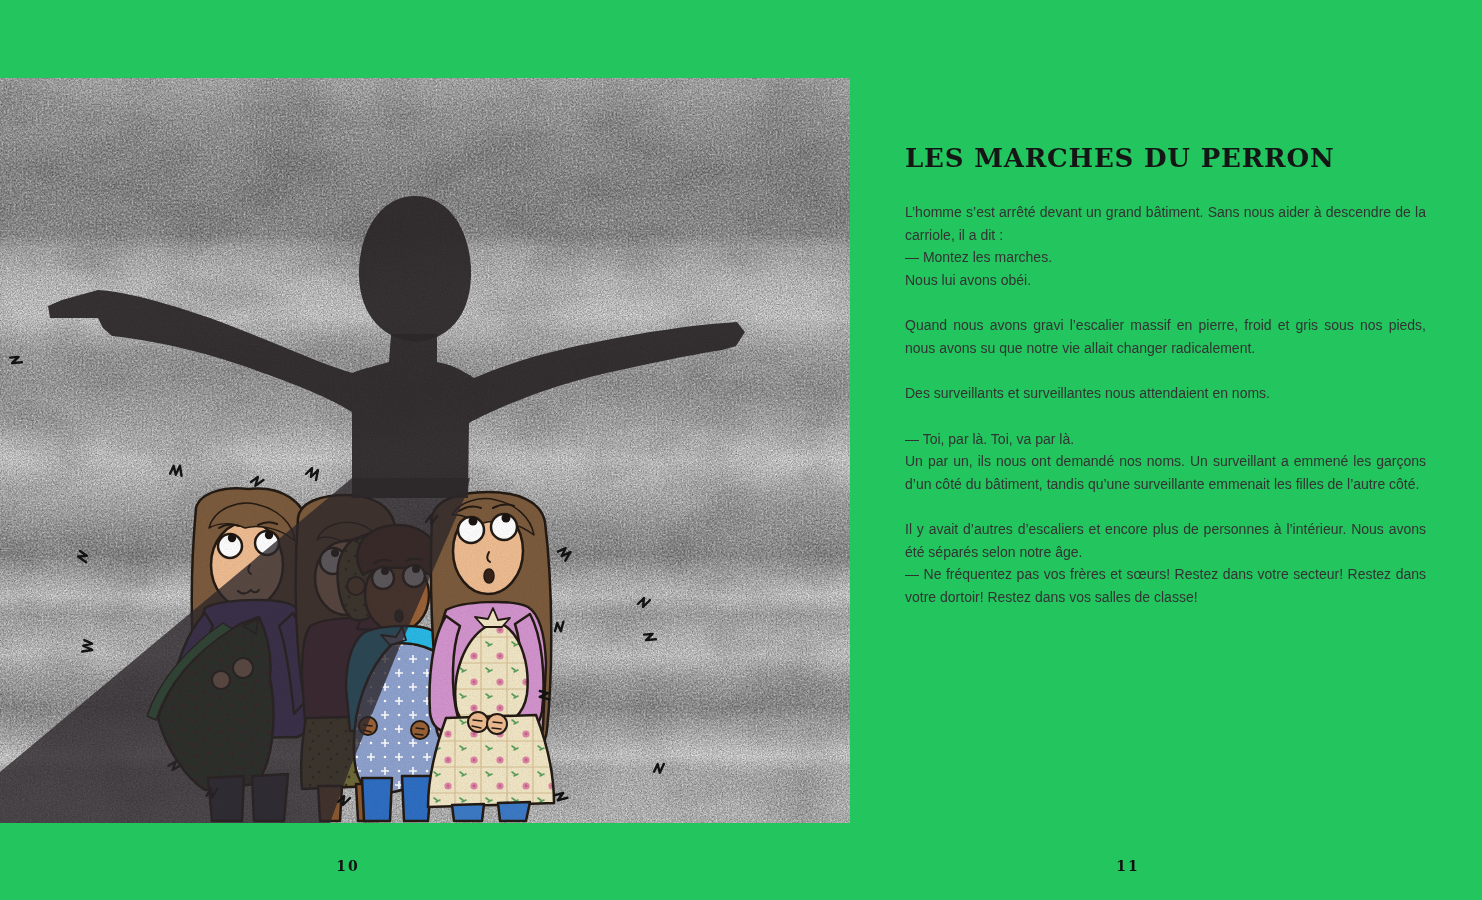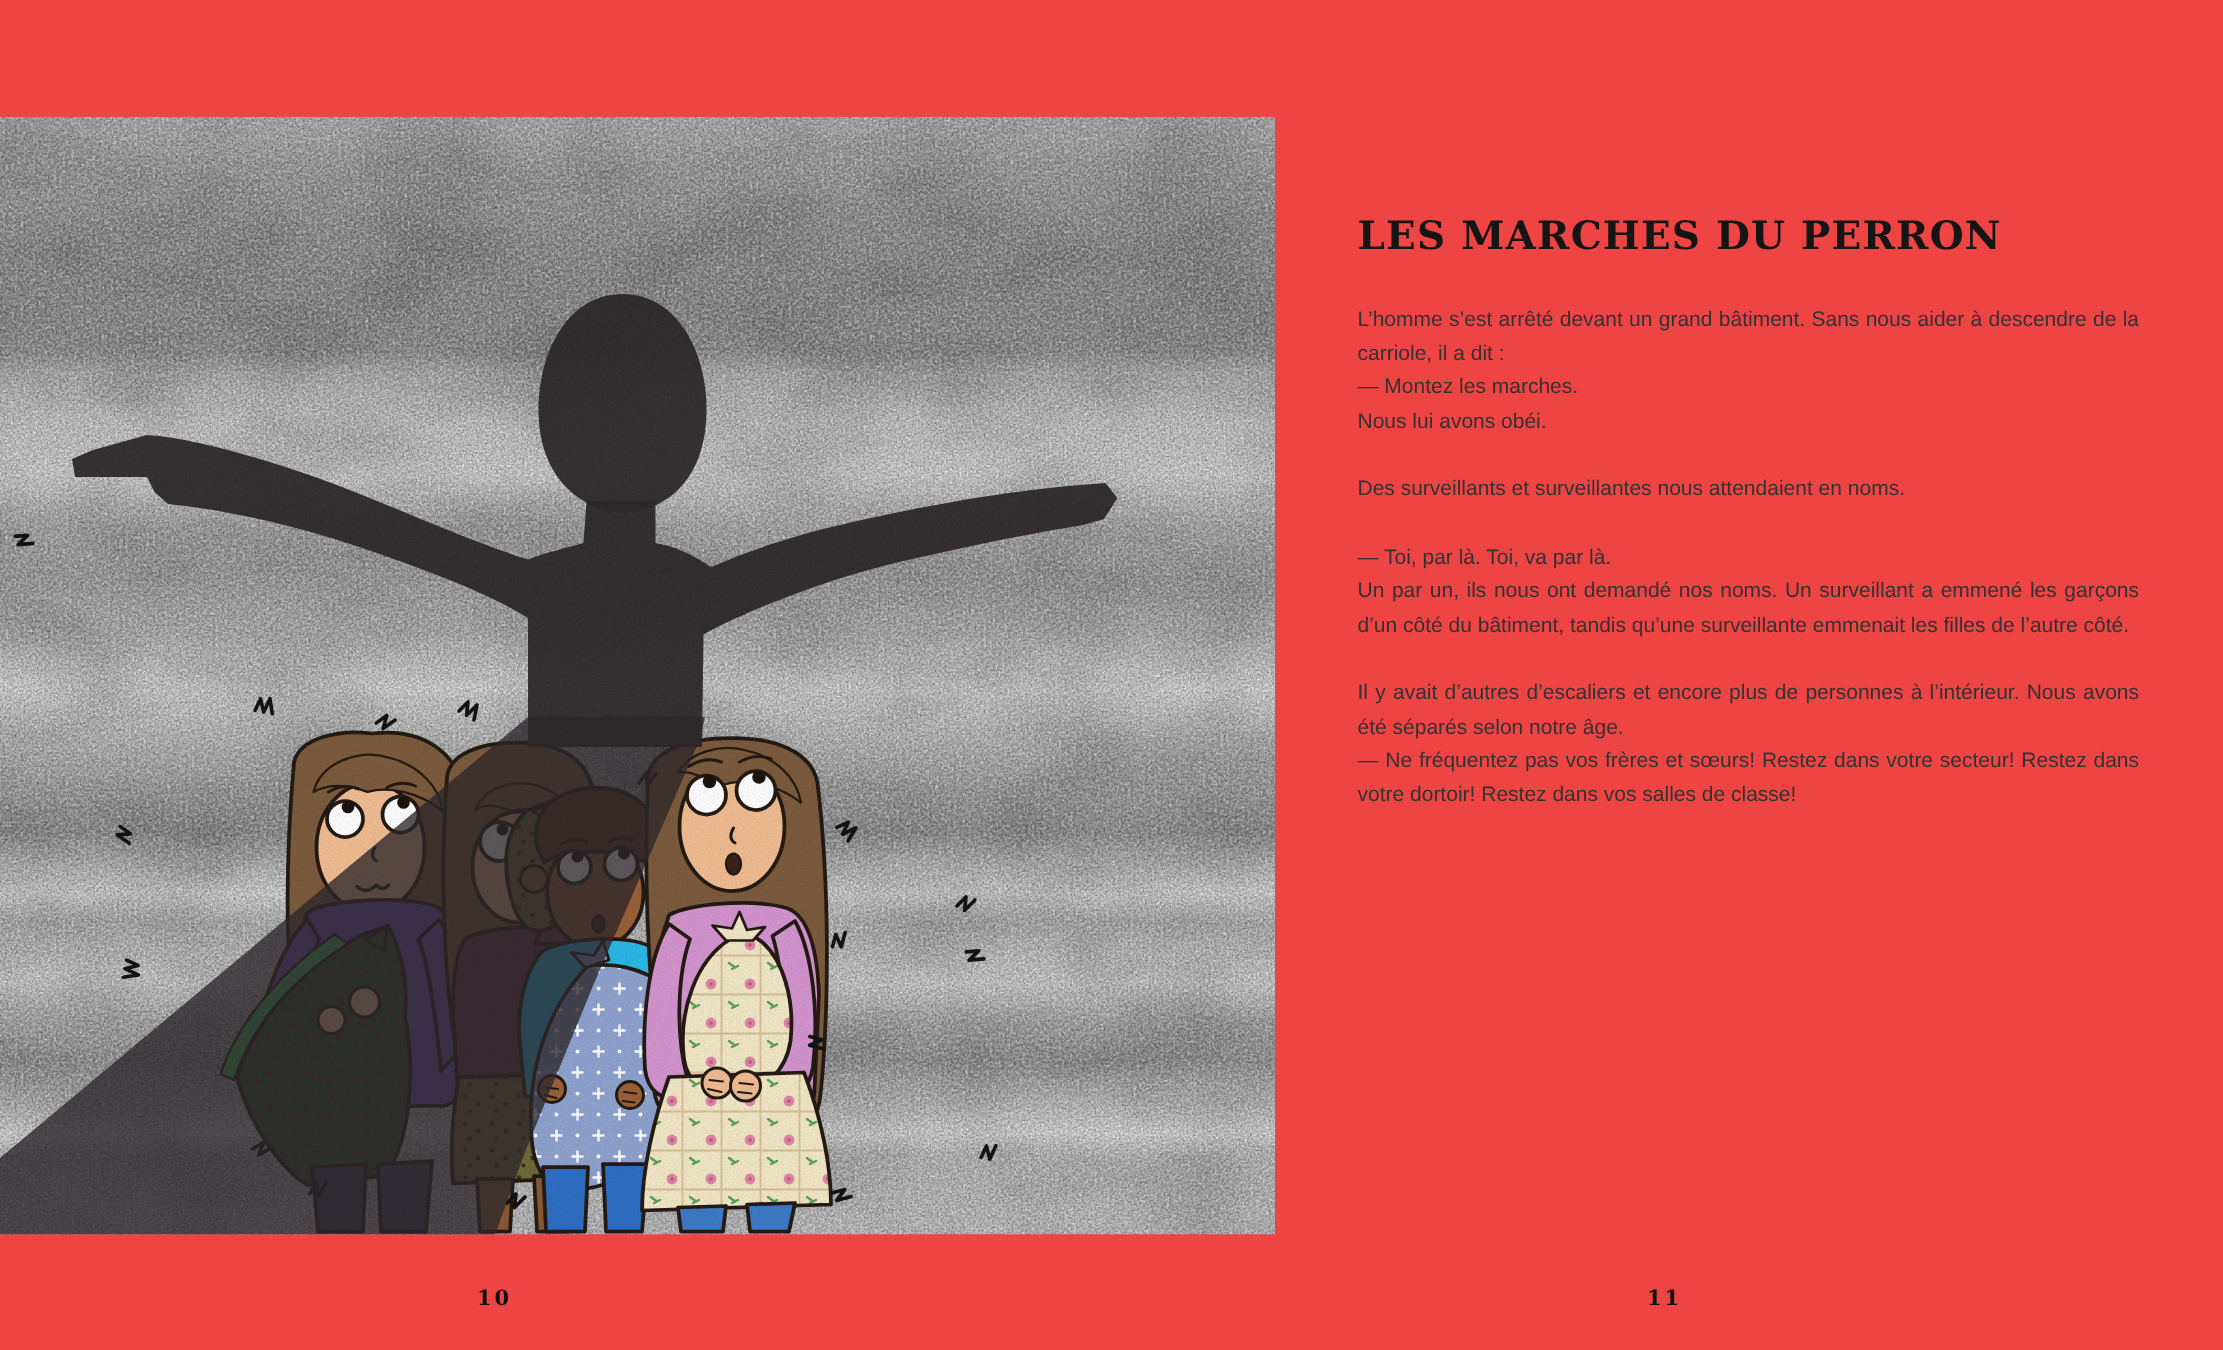--- a/index.html
+++ b/index.html
@@ -1,26 +1,26 @@
 <!DOCTYPE html>
 <html style="--shadow: #2e282b; --outline: #241b14; --skin: #f0bd92; --skinTan: #e8b184; --skinBrown: #9a6238; --skinDarkBrown: #8a5a32; --hairBrown: #7d5c3e; --hairDark: #5d3a22; --purple: #6a55b8; --maroon: #6b3249; --cyan: #2ab9e6; --pink: #d495cf; --bundleGreen: #31502f; --greenStrip: #3fae5c; --olive: #6e6a3a; --sackBlue: #8fa3cf; --cream: #f2e7c6; --rose: #e087a8; --jeans: #3d7bc7; --boyPants: #2f6fc4; --pantsDark: #3a3f58;"><head>
 <meta charset="utf-8">
 <style>
   html,body{margin:0;padding:0;background:#ffffff;}
-  .spread{position:relative;width:1482px;height:900px;background:#ef4444;overflow:hidden;
+  .spread{position:relative;width:1482px;height:900px;background:#22c55e;overflow:hidden;
           font-family:"Liberation Sans",sans-serif;}
   .illustration{position:absolute;left:0;top:78px;width:850px;height:745px;}
   .illustration svg{display:block;}
   .text-page{position:absolute;left:905px;top:143px;width:521px;}
   .story-title{font-family:"DejaVu Serif","Liberation Serif",serif;font-weight:bold;
                font-size:26px;letter-spacing:0.8px;color:#151515;margin:0 0 28px 0;}
   .story-body{font-size:14px;line-height:22.5px;color:#333333;}
   .para{margin:0 0 23px 0;}
   .pblock{text-align:justify;}
-  .page-num{position:absolute;top:858px;width:60px;
+  .page-num{position:absolute;top:858px;width:60px;text-align:center;
             font-family:"DejaVu Serif","Liberation Serif",serif;font-weight:bold;
             font-size:14px;letter-spacing:2px;color:#111;}
   .page-num.left{left:318px;}
   .page-num.right{left:1098px;}
 </style>
 </head>
 <body>
 
 <div class="spread">
 
@@ -238,20 +238,23 @@
 
   <div class="text-page">
     <h1 class="story-title">LES MARCHES DU PERRON</h1>
     <div class="story-body">
         <div class="para">
           <div class="pblock">L’homme s’est arrêté devant un grand bâtiment. Sans nous aider à descendre de la carriole, il a dit :</div>
           <div class="pblock">— Montez les marches.</div>
           <div class="pblock">Nous lui avons obéi.</div>
         </div>
         <div class="para">
+          <div class="pblock">Quand nous avons gravi l’escalier massif en pierre, froid et gris sous nos pieds, nous avons su que notre vie allait changer radicalement.</div>
+        </div>
+        <div class="para">
           <div class="pblock">Des surveillants et surveillantes nous attendaient en noms.</div>
         </div>
         <div class="para">
           <div class="pblock">— Toi, par là. Toi, va par là.</div>
           <div class="pblock">Un par un, ils nous ont demandé nos noms. Un surveillant a emmené les garçons d’un côté du bâtiment, tandis qu’une surveillante emmenait les filles de l’autre côté.</div>
         </div>
         <div class="para">
           <div class="pblock">Il y avait d’autres d’escaliers et encore plus de personnes à l’intérieur. Nous avons été séparés selon notre âge.</div>
           <div class="pblock">— Ne fréquentez pas vos frères et sœurs! Restez dans votre secteur! Restez dans votre dortoir! Restez dans vos salles de classe!</div>
         </div>

